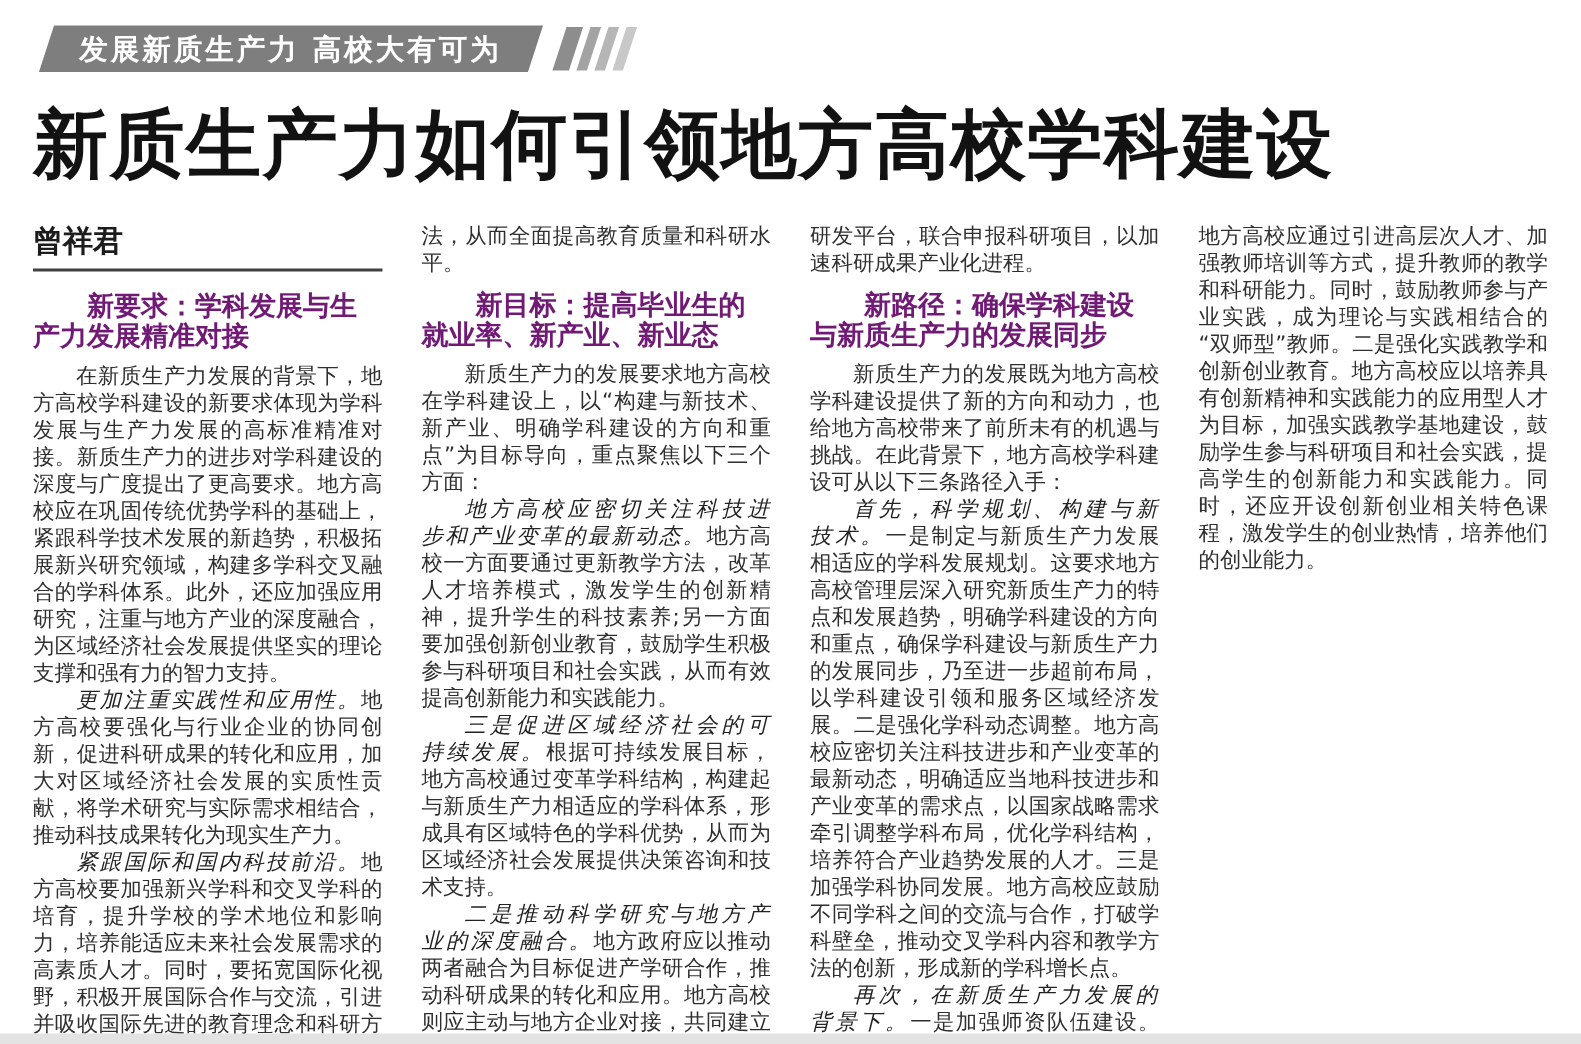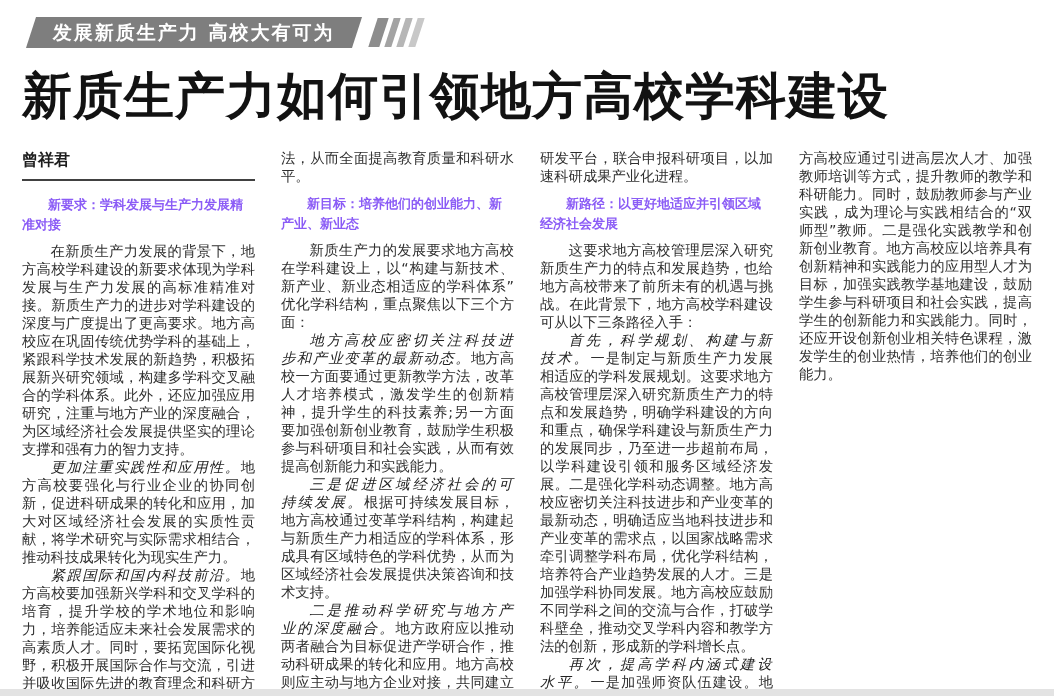--- a/index.html
+++ b/index.html
@@ -42,28 +42,28 @@
   
   .article{
     margin-top:25px;
     height:548px;
     column-count:4;column-gap:26px;column-fill:auto;
     overflow:hidden;
     font-size:14.3px;line-height:18px;
     text-align:justify;color:#2f2f2f;
   }
   .author-block{
-    font-size:16px;font-weight:bold;color:#1c1c1c;
+    font-size:20px;font-weight:bold;color:#1c1c1c;
     padding:2px 0 10px 0;
     border-bottom:2px solid #414141;
     margin-bottom:14px;
   }
   .para{margin:0;text-indent:2em;}
   .sub-head{
-    font-size:13px;line-height:20px;font-weight:bold;color:#8b5cf6;
+    font-size:18px;line-height:20px;font-weight:bold;color:#701a75;
     margin:9px 0 7px 0;text-indent:2em;text-align:left;
   }
   .lead{font-style:italic;letter-spacing:1.5px;font-weight:500;color:#222222;}
   
   .bottom-edge{
     position:absolute;left:0;bottom:0;width:1054px;height:7px;
     background:#e3e3e3;
   }
 </style>
 </head>
@@ -91,35 +91,35 @@
 
 
     <h2 class="sub-head">新要求：学科发展与生产力发展精准对接</h2>
 
     <p class="para">在新质生产力发展的背景下，地方高校学科建设的新要求体现为学科发展与生产力发展的高标准精准对接。新质生产力的进步对学科建设的深度与广度提出了更高要求。地方高校应在巩固传统优势学科的基础上，紧跟科学技术发展的新趋势，积极拓展新兴研究领域，构建多学科交叉融合的学科体系。此外，还应加强应用研究，注重与地方产业的深度融合，为区域经济社会发展提供坚实的理论支撑和强有力的智力支持。</p>
 
     <p class="para"><span class="lead">更加注重实践性和应用性。</span><span>地方高校要强化与行业企业的协同创新，促进科研成果的转化和应用，加大对区域经济社会发展的实质性贡献，将学术研究与实际需求相结合，推动科技成果转化为现实生产力。</span></p>
 
     <p class="para"><span class="lead">紧跟国际和国内科技前沿。</span><span>地方高校要加强新兴学科和交叉学科的培育，提升学校的学术地位和影响力，培养能适应未来社会发展需求的高素质人才。同时，要拓宽国际化视野，积极开展国际合作与交流，引进并吸收国际先进的教育理念和科研方法，从而全面提高教育质量和科研水平。</span></p>
 
-    <h2 class="sub-head">新目标：培养他们的创业能力、新产业、新业态</h2>
+    <h2 class="sub-head">新目标：提高毕业生的就业率、新产业、新业态</h2>
 
-    <p class="para">新质生产力的发展要求地方高校在学科建设上，以“构建与新技术、新产业、新业态相适应的学科体系”优化学科结构，重点聚焦以下三个方面：</p>
+    <p class="para">新质生产力的发展要求地方高校在学科建设上，以“构建与新技术、新产业、明确学科建设的方向和重点”为目标导向，重点聚焦以下三个方面：</p>
 
     <p class="para"><span class="lead">地方高校应密切关注科技进步和产业变革的最新动态。</span><span>地方高校一方面要通过更新教学方法，改革人才培养模式，激发学生的创新精神，提升学生的科技素养;另一方面要加强创新创业教育，鼓励学生积极参与科研项目和社会实践，从而有效提高创新能力和实践能力。</span></p>
 
     <p class="para"><span class="lead">三是促进区域经济社会的可持续发展。</span><span>根据可持续发展目标，地方高校通过变革学科结构，构建起与新质生产力相适应的学科体系，形成具有区域特色的学科优势，从而为区域经济社会发展提供决策咨询和技术支持。</span></p>
 
     <p class="para"><span class="lead">二是推动科学研究与地方产业的深度融合。</span><span>地方政府应以推动两者融合为目标促进产学研合作，推动科研成果的转化和应用。地方高校则应主动与地方企业对接，共同建立研发平台，联合申报科研项目，以加速科研成果产业化进程。</span></p>
 
-    <h2 class="sub-head">新路径：以更好地适应并引领区域经济社会发展</h2>
+    <h2 class="sub-head">新路径：确保学科建设与新质生产力的发展同步</h2>
 
-    <p class="para">这要求地方高校管理层深入研究新质生产力的特点和发展趋势，也给地方高校带来了前所未有的机遇与挑战。在此背景下，地方高校学科建设可从以下三条路径入手：</p>
+    <p class="para">新质生产力的发展既为地方高校学科建设提供了新的方向和动力，也给地方高校带来了前所未有的机遇与挑战。在此背景下，地方高校学科建设可从以下三条路径入手：</p>
 
     <p class="para"><span class="lead">首先，科学规划、构建与新技术。</span><span>一是制定与新质生产力发展相适应的学科发展规划。这要求地方高校管理层深入研究新质生产力的特点和发展趋势，明确学科建设的方向和重点，确保学科建设与新质生产力的发展同步，乃至进一步超前布局，以学科建设引领和服务区域经济发展。二是强化学科动态调整。地方高校应密切关注科技进步和产业变革的最新动态，明确适应当地科技进步和产业变革的需求点，以国家战略需求牵引调整学科布局，优化学科结构，培养符合产业趋势发展的人才。三是加强学科协同发展。地方高校应鼓励不同学科之间的交流与合作，打破学科壁垒，推动交叉学科内容和教学方法的创新，形成新的学科增长点。</span></p>
 
 
-    <p class="para"><span class="lead">再次，提高学科内涵式建设水平。</span><span>一是加强师资队伍建设。地方高校应通过引进高层次人才、加强教师培训等方式，提升教师的教学和科研能力。同时，鼓励教师参与产业实践，成为理论与实践相结合的“双师型”教师。二是强化实践教学和创新创业教育。地方高校应以培养具有创新精神和实践能力的应用型人才为目标，加强实践教学基地建设，鼓励学生参与科研项目和社会实践，提高学生的创新能力和实践能力。同时，还应开设创新创业相关特色课程，激发学生的创业热情，培养他们的创业能力。</span></p>
+    <p class="para"><span class="lead">再次，在新质生产力发展的背景下。</span><span>一是加强师资队伍建设。地方高校应通过引进高层次人才、加强教师培训等方式，提升教师的教学和科研能力。同时，鼓励教师参与产业实践，成为理论与实践相结合的“双师型”教师。二是强化实践教学和创新创业教育。地方高校应以培养具有创新精神和实践能力的应用型人才为目标，加强实践教学基地建设，鼓励学生参与科研项目和社会实践，提高学生的创新能力和实践能力。同时，还应开设创新创业相关特色课程，激发学生的创业热情，培养他们的创业能力。</span></p>
 
   </div>
 
   <div class="bottom-edge"></div>
 </div>
 
 </body></html>

